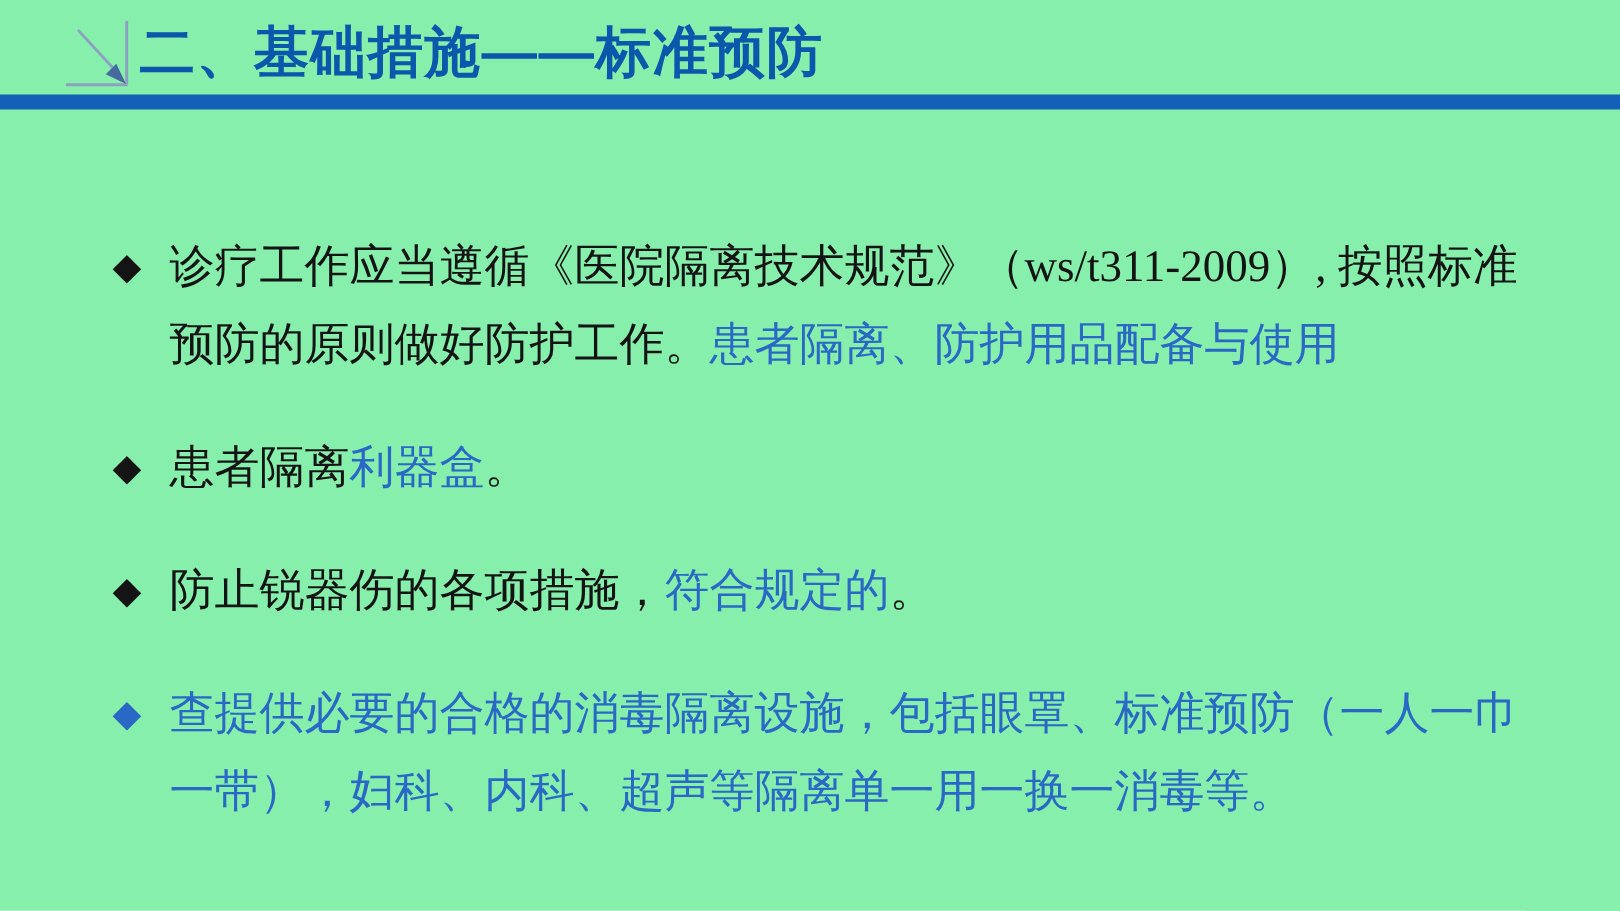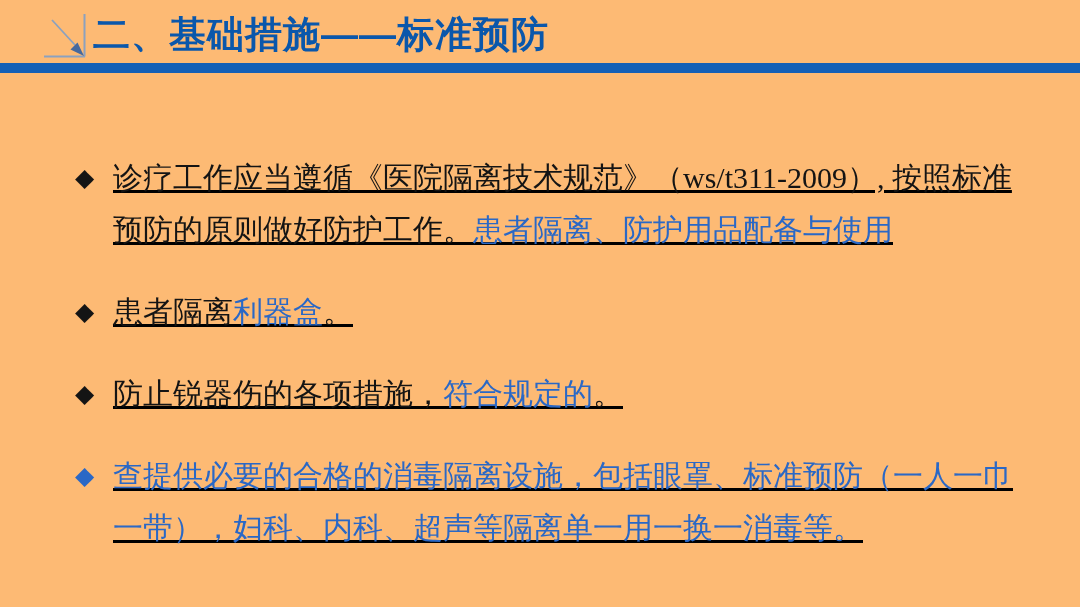--- a/index.html
+++ b/index.html
@@ -5,21 +5,21 @@
   html, body { margin: 0; padding: 0; }
   body {
     width: 1080px; height: 607px;
     background: #ffffff;
     font-family: "Liberation Serif", "DejaVu Serif", serif;
     overflow: hidden;
   }
   .slide {
     position: relative;
     width: 1080px; height: 607px;
-    background: #fdba74;
+    background: #86efac;
     overflow: hidden;
   }
   .corner-deco {
     position: absolute;
     left: 38px; top: 8px;
     width: 52px; height: 56px;
   }
   .slide-title {
     position: absolute;
     left: 93px; top: 12px;
@@ -50,21 +50,21 @@
     font-size: 30px;
     line-height: 52px;
   }
   .bullet .marker {
     flex: 0 0 38px;
     width: 38px;
     font-family: "DejaVu Sans", sans-serif;
     font-size: 25px;
     line-height: 52px;
   }
-  .bullet .text { flex: 1 1 auto; text-decoration: underline; }
+  .bullet .text { flex: 1 1 auto; }
   .c-black { color: #141414; }
   .c-blue  { color: #2a68c6; }
 </style>
 </head>
 <body>
 
 <div class="slide">
 
   <svg class="corner-deco" viewBox="0 0 52 56" xmlns="http://www.w3.org/2000/svg">
     <line x1="46.5" y1="6" x2="46.5" y2="48.5" stroke="#8ba1bf" stroke-width="2"></line>

